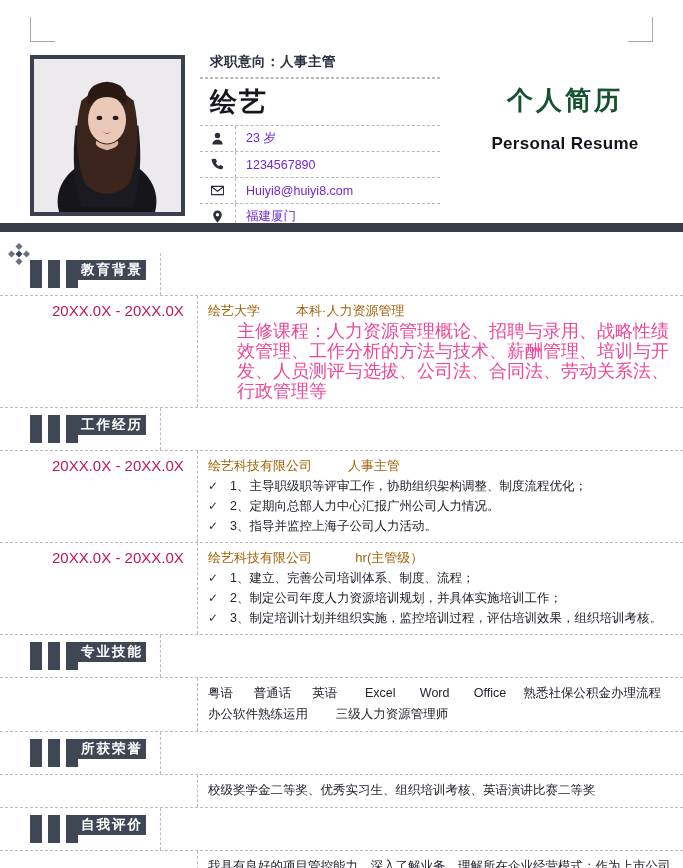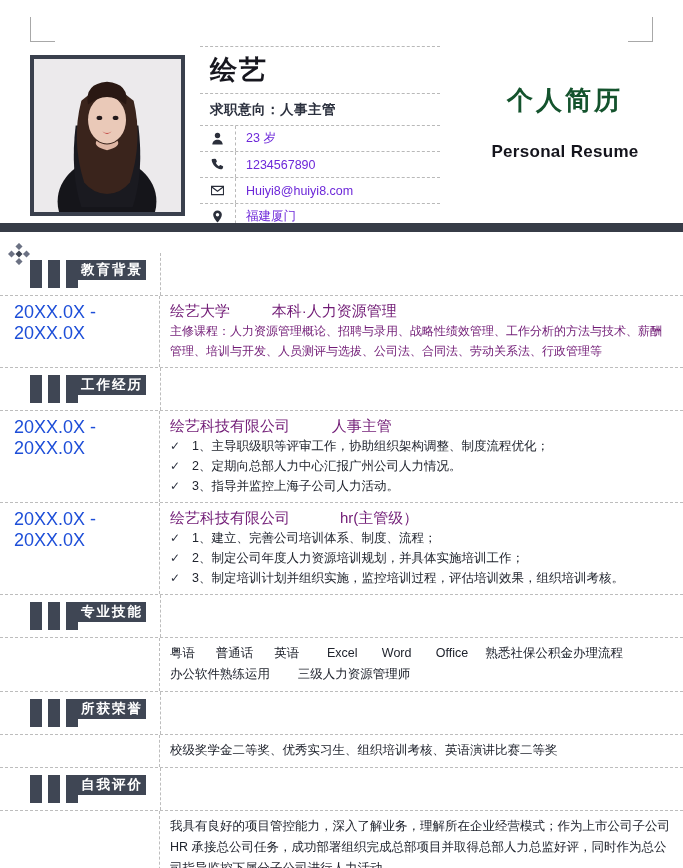--- a/index.html
+++ b/index.html
@@ -30,21 +30,21 @@
   .intent-row{height:32px;padding-left:10px;}
   .intent{font-size:13.5px;font-weight:bold;color:#2a2f3d;letter-spacing:.5px;}
   .c-row{height:26px;}
   .c-icon{width:36px;display:flex;align-items:center;justify-content:center;
           border-right:1px dashed #b9b9b9;height:100%;box-sizing:border-box;}
   .c-icon svg{display:block;fill:#2b2f3b;}
   .c-val{padding-left:10px;font-size:12.5px;color:#6d28d9;}
 
   .title-block{position:absolute;left:460px;top:48px;width:210px;text-align:center;}
   .title-cn{font-size:26px;font-weight:bold;letter-spacing:3px;color:#14532d;line-height:1.25;}
-  .title-en{font-size:17px;font-weight:bold;letter-spacing:.3px;color:#14141c;margin-top:25px;}
+  .title-en{font-size:17px;font-weight:bold;letter-spacing:.3px;color:#14141c;margin-top:17px;}
 
   .rule{position:absolute;left:0;top:223px;width:683px;height:9px;background:#373c47;}
 
   .deco{position:absolute;left:8px;top:243px;width:22px;height:22px;}
 
   
   .body{position:absolute;left:0;top:253px;width:683px;}
 
   .sec-head{position:relative;height:42px;border-bottom:1px dashed #bdbdbd;}
   .sec-head .bars{position:absolute;left:30px;top:7px;display:flex;gap:6px;align-items:center;}
@@ -52,26 +52,26 @@
   .sec-head .tag{
     position:absolute;left:78px;top:7px;width:68px;height:20px;background:#3f4654;
     color:#fff;font-size:13.5px;font-weight:bold;letter-spacing:2px;
     display:flex;align-items:center;justify-content:center;
   }
   .sec-head .vsep{position:absolute;left:160px;top:0;height:42px;border-left:1px dashed #bdbdbd;}
 
   .entry{position:relative;display:flex;border-bottom:1px dashed #bdbdbd;min-height:26px;}
   .entry .date{
     width:160px;flex:0 0 160px;box-sizing:border-box;padding:6px 0 6px 14px;
-    font-size:18px;color:#1d4ed8;border-right:1px dashed #bdbdbd;
+    font-size:15px;color:#be185d;border-right:1px dashed #bdbdbd;margin-left:38px;
   }
   .entry .content{flex:1;box-sizing:border-box;padding:5px 12px 6px 10px;}
 
-  .line1{font-size:15px;color:#701a75;line-height:20px;white-space:pre;}
-  .para{font-size:12px;color:#701a75;line-height:20px;}
+  .line1{font-size:13px;color:#a16207;line-height:20px;white-space:pre;}
+  .para{font-size:18px;color:#ec4899;line-height:20px;margin-left:29px;}
   .bullet{display:flex;font-size:12.5px;color:#20242e;line-height:20px;}
   .bullet .ck{width:22px;flex:0 0 22px;color:#2d3240;font-size:12px;}
   .plain{font-size:12.5px;color:#20242e;line-height:21px;white-space:pre;}
   .evalline{font-size:12.5px;color:#20242e;line-height:21px;}
 </style>
 </head>
 <body>
 
 <div class="crop tl"></div>
 <div class="crop tr"></div>
@@ -87,25 +87,25 @@
       <ellipse cx="77" cy="64" rx="20" ry="25" fill="#eac9b8"></ellipse>
       <path d="M57 48 q20 -16 40 0 q4 -22 -20 -24 q-24 2 -20 24 z" fill="#2a1813"></path>
       <ellipse cx="69" cy="62" rx="3" ry="2.2" fill="#22181a"></ellipse>
       <ellipse cx="86" cy="62" rx="3" ry="2.2" fill="#22181a"></ellipse>
       <path d="M72 76 q5 4 10 0 q-5 6 -10 0 z" fill="#c0413e"></path>
       <path d="M66 86 q11 8 22 0 q4 6 -11 10 q-15 -4 -11 -10 z" fill="#dfb6a4"></path>
     </svg>
   </div>
 
   <div class="info">
+    <div class="row intent-row">
+      <span class="intent">求职意向：人事主管</span>
+    </div>
     <div class="row top name-row">
       <span class="name">绘艺</span>
-    </div>
-    <div class="row intent-row">
-      <span class="intent">求职意向：人事主管</span>
     </div>
 
     <div class="row c-row">
       <span class="c-icon">
         <svg width="13" height="13" viewBox="0 0 16 16">
             <circle cx="8" cy="4.3" r="3.3"></circle>
             <path d="M1.6 15.5c0-3.6 2.9-6 6.4-6s6.4 2.4 6.4 6z"></path>
           </svg>
       </span>
       <span class="c-val">23 岁</span>

